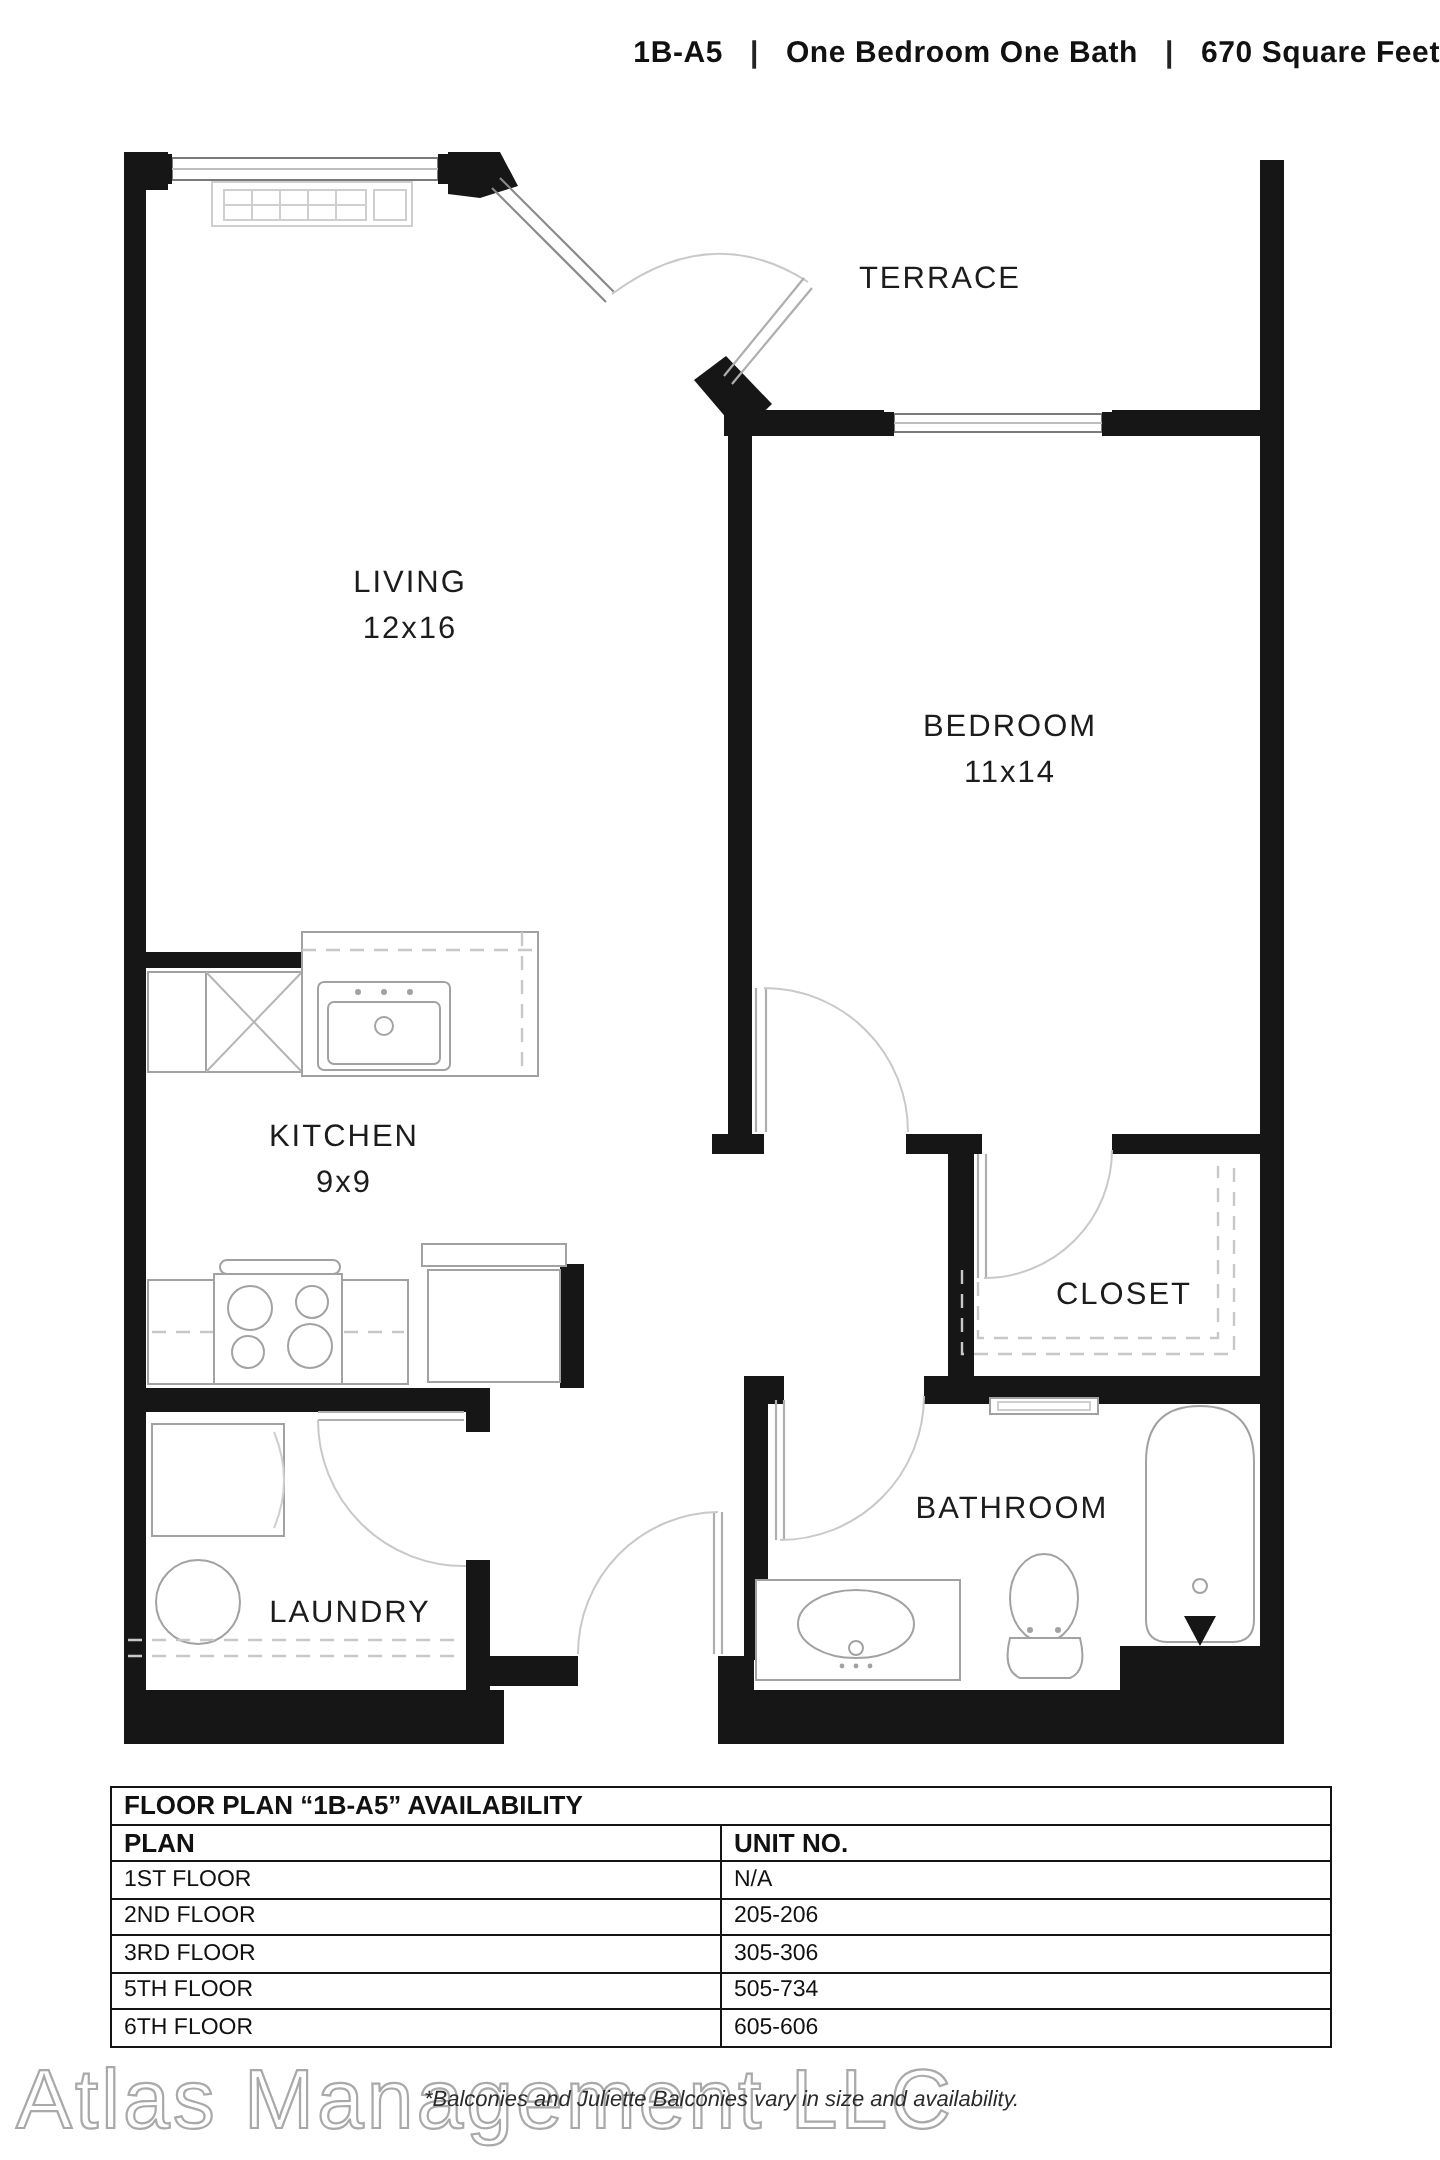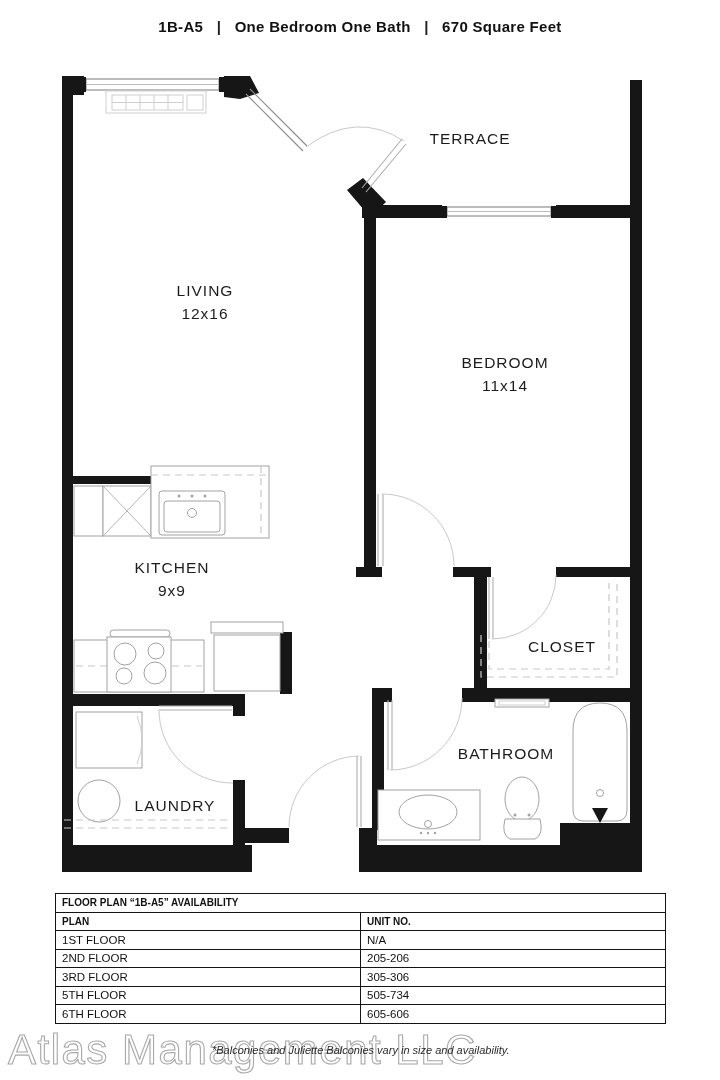--- a/index.html
+++ b/index.html
@@ -1,26 +1,26 @@
 <!DOCTYPE html>
 <html><head>
 <meta charset="utf-8">
 <style>
   html,body{margin:0;padding:0;background:#fff;}
   .page{position:relative;width:720px;height:1080px;background:#ffffff;overflow:hidden;
         font-family:"Liberation Sans",sans-serif;color:#1c1c1c;}
-  .title-bar{position:absolute;top:18px;left:0;width:720px;text-align:center;
+  .title-bar{position:absolute;top:18px;left:0;width:720px;text-align:right;
              font-size:15px;font-weight:bold;letter-spacing:.3px;color:#111;}
   .title-bar .sep{margin:0 9px;font-weight:600;color:#222;}
   .plan-svg{position:absolute;top:0;left:0;}
   .avail-table{position:absolute;left:55px;top:893px;width:611px;border-collapse:collapse;
                font-size:11.5px;color:#111;table-layout:fixed;}
   .avail-table td{border:1.6px solid #141414;padding:1px 6px;height:15.5px;vertical-align:middle;
                   white-space:nowrap;overflow:hidden;}
-  .avail-table .hdr{font-weight:bold;font-size:10px;margin-top:26px;}
+  .avail-table .hdr{font-weight:bold;font-size:13px;margin-top:26px;}
   .avail-table .col-level{width:128px;}
   .watermark{position:absolute;left:8px;top:1026px;font-size:42px;letter-spacing:1.5px;
              color:#c6c6c6;-webkit-text-fill-color:rgba(255,255,255,.12);
              -webkit-text-stroke:1.1px #a9a9a9;white-space:nowrap;}
   .disclaimer{position:absolute;left:212px;top:1044px;font-size:11px;font-style:italic;
               color:#2b2b2b;white-space:nowrap;}
   text{font-family:"Liberation Sans",sans-serif;fill:#1c1c1c;}
   .room-label{font-size:15.5px;letter-spacing:1px;}
   .wall{fill:#161616;stroke:none;}
   .fx{fill:#ffffff;stroke:#a2a2a2;stroke-width:1;}

